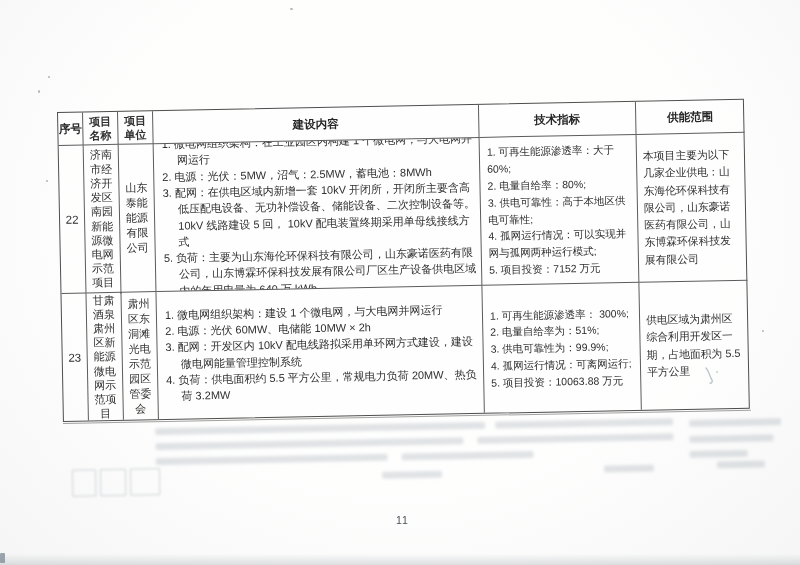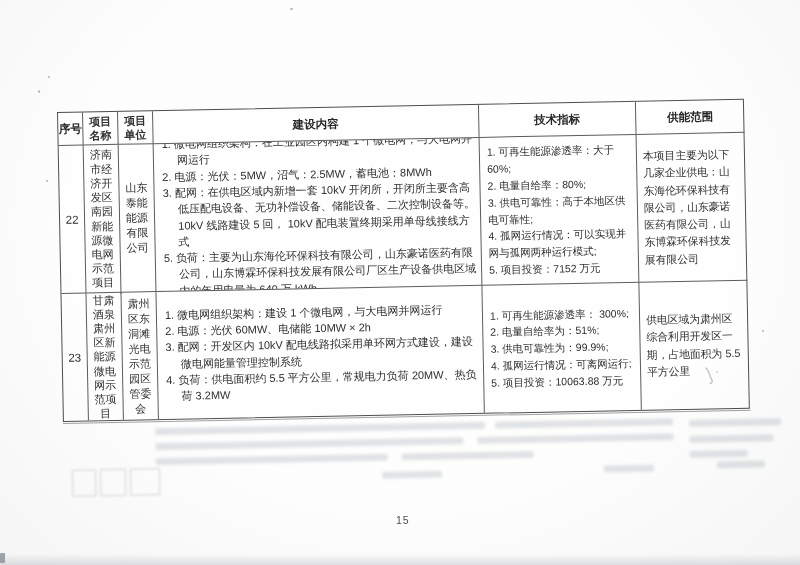--- a/index.html
+++ b/index.html
@@ -182,17 +182,17 @@
     <circle cx="17" cy="6" r="0.9" fill="#9aa2ac"></circle>
   </svg>
 
   <div class="speck" style="left:48px;top:76px;width:2px;height:2px"></div>
   <div class="speck" style="left:38px;top:90px;width:2px;height:3px"></div>
   <div class="speck" style="left:46px;top:180px;width:2px;height:2px"></div>
   <div class="speck" style="left:120px;top:292px;width:2px;height:2px"></div>
   <div class="speck" style="left:290px;top:8px;width:3px;height:2px"></div>
   <div class="speck" style="left:762px;top:330px;width:2px;height:2px"></div>
 
-  <div class="pagenum">15</div>
+  <div class="pagenum">11</div>
 
   <div class="bottom-shade"></div>
   <div class="corner-notch"></div>
 </div>
 
 </body></html>

